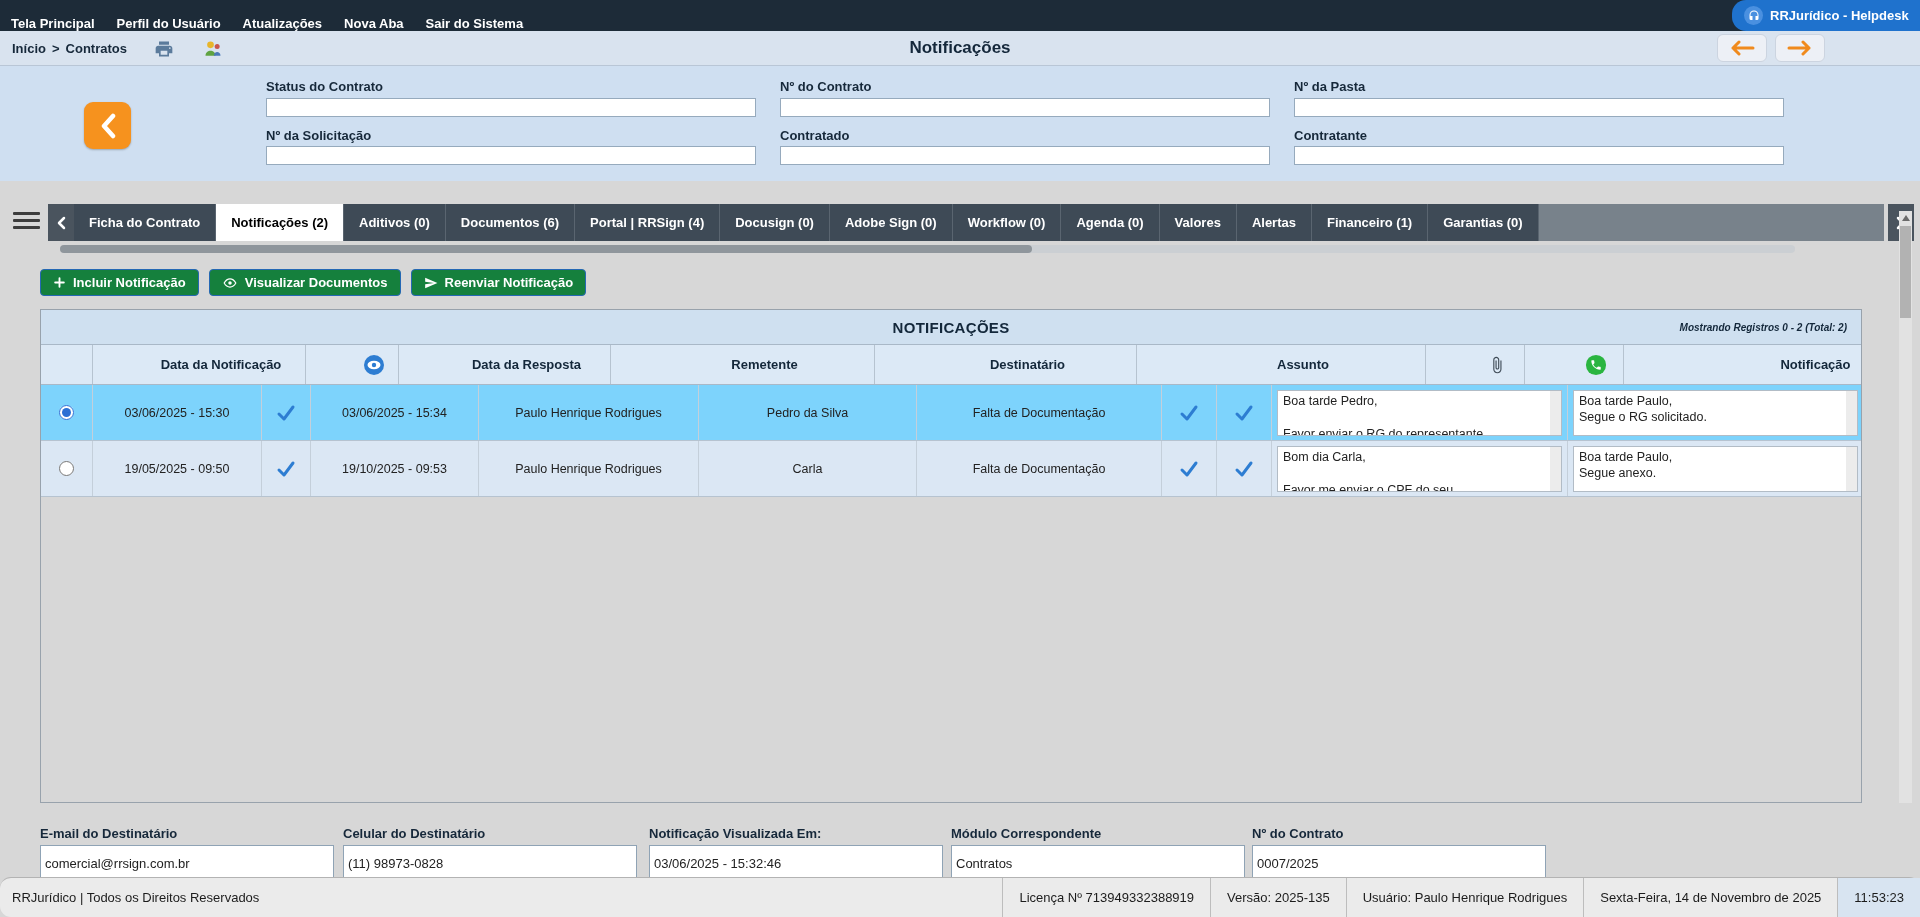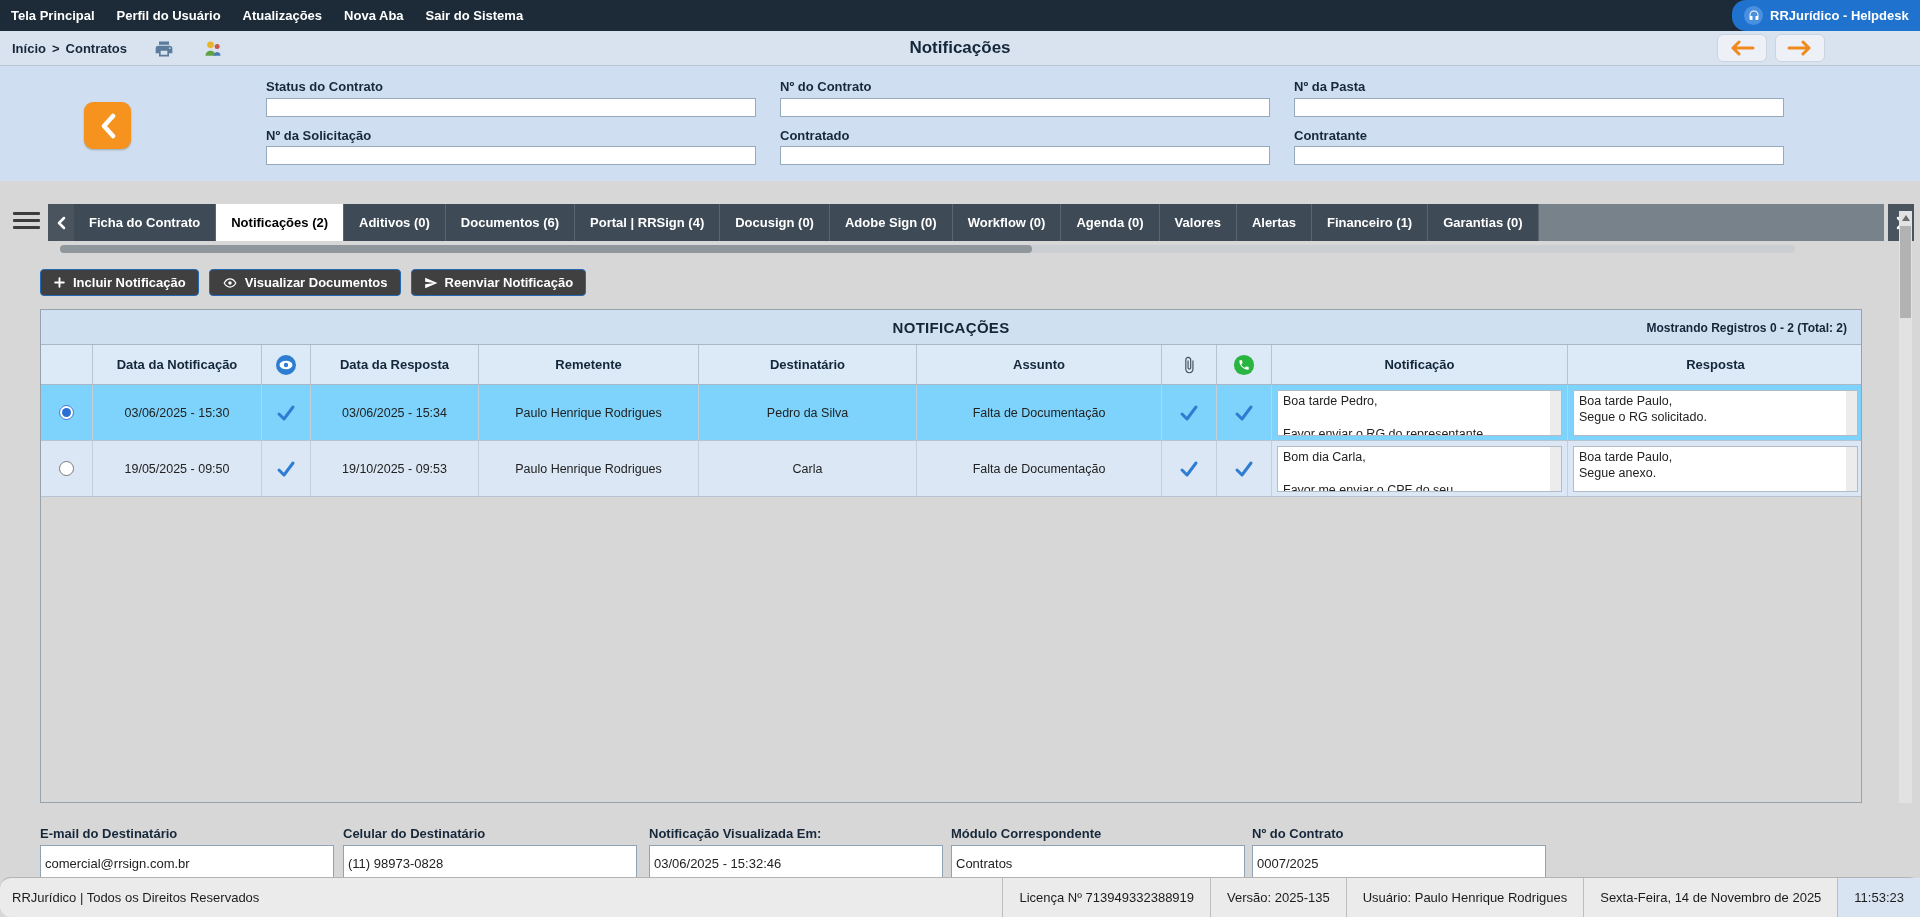--- a/index.html
+++ b/index.html
@@ -1,20 +1,20 @@
 <!DOCTYPE html>
 <html><head>
 <meta charset="utf-8">
 <style>
   * { box-sizing: border-box; margin: 0; padding: 0; }
   body { background: #fff; font-family: "Liberation Sans", "DejaVu Sans", sans-serif; }
   #app { position: relative; width: 1920px; height: 917px; overflow: hidden; background: #d7d7d7; }
 
   
-  .menubar { position: absolute; top: 0; left: 0; right: 0; height: 31px; background: #1d2b38; display: flex; align-items: center; }
+  .menubar { position: absolute; top: 0; left: 0; right: 0; height: 31px; background: #1d2b38; display: flex; align-items: flex-end; }
   .menu-item { color: #fff; font-size: 13px; font-weight: bold; padding: 0 11px; cursor: pointer; white-space: nowrap; }
   .helpdesk { position: absolute; right: 0; top: 0; height: 31px; width: 188px; background: #1f72cd; border-radius: 14px 0 0 14px; display: flex; align-items: center; gap: 7px; padding-left: 12px; color: #fff; font-weight: bold; font-size: 13px; cursor: pointer; }
   .helpdesk-ico { width: 19px; height: 19px; border-radius: 50%; background: #4a90e0; display: flex; align-items: center; justify-content: center; flex: none; }
 
   
   .headerbar { position: absolute; top: 31px; left: 0; right: 0; height: 35px; background: #d9e3ef; border-bottom: 1px solid #b9c6d6; }
   .breadcrumb { position: absolute; left: 12px; top: 0; height: 34px; display: flex; align-items: center; gap: 6px; font-size: 13px; font-weight: bold; color: #16283a; z-index: 2; }
   .breadcrumb span { cursor: pointer; }
   .hdr-ico { position: absolute; top: 6px; width: 24px; height: 24px; display: flex; align-items: center; justify-content: center; cursor: pointer; z-index: 2; }
   .page-title { position: absolute; inset: 0; display: flex; align-items: center; justify-content: center; font-size: 17px; font-weight: bold; color: #14273a; pointer-events: none; }
@@ -42,30 +42,30 @@
 
   .hscroll { position: absolute; left: 60px; top: 64px; width: 1735px; height: 8px; background: #cbcfd3; border-radius: 4px; cursor: pointer; }
   .hscroll-thumb { width: 56%; height: 8px; background: #8f969c; border-radius: 4px; cursor: grab; }
 
   .vscroll { position: absolute; left: 1899px; top: 30px; width: 13px; height: 592px; background: #e2e2e2; cursor: pointer; }
   .vscroll-up { height: 13px; display: flex; align-items: center; justify-content: center; }
   .vscroll-up i { width: 0; height: 0; border-left: 4px solid transparent; border-right: 4px solid transparent; border-bottom: 6px solid #6b6b6b; }
   .vscroll-thumb { position: absolute; top: 15px; left: 1px; width: 11px; height: 92px; background: #b2b2b2; cursor: grab; }
 
   .toolbar { position: absolute; left: 40px; top: 88px; display: flex; gap: 10px; }
-  .btn { height: 27px; background: #404040; color: #fff; border: 1px solid #2568b4; border-radius: 4px; font-size: 13px; font-weight: bold; display: flex; align-items: center; gap: 7px; padding: 0 12px; cursor: pointer; font-family: inherit; }
+  .btn { height: 27px; background: #15803d; color: #fff; border: 1px solid #2568b4; border-radius: 4px; font-size: 13px; font-weight: bold; display: flex; align-items: center; gap: 7px; padding: 0 12px; cursor: pointer; font-family: inherit; }
 
   
   .tablewrap { position: absolute; left: 40px; top: 128px; width: 1822px; height: 494px; border: 1px solid #98a2ac; background: #d7d7d7; }
   .titleband { height: 35px; background: #cfe0f0; border-bottom: 1px solid #a9b8c7; position: relative; display: flex; align-items: center; justify-content: center; }
   .titleband .t { font-size: 15px; font-weight: bold; color: #13273a; letter-spacing: .3px; }
-  .records { position: absolute; right: 14px; top: 0; height: 35px; display: flex; align-items: center; font-size: 12px; font-weight: bold; color: #13273a; }
+  .records { position: absolute; right: 14px; top: 0; height: 35px; display: flex; align-items: center; font-size: 10px; font-weight: bold; color: #13273a; font-style: italic; }
 
   .trow { display: grid; grid-template-columns: 52px 169px 49px 168px 220px 218px 245px 55px 55px 296px 295px; }
-  .thead { height: 40px; background: #dce9f6; border-bottom: 1px solid #a9b8c7; }
+  .thead { height: 40px; background: #dce9f6; border-bottom: 1px solid #a9b8c7; gap: 44px; }
   .thead .cell { display: flex; align-items: center; justify-content: center; font-size: 13px; font-weight: bold; color: #13273a; border-right: 1px solid #b6c3d0; }
   .row { height: 56px; border-bottom: 1px solid #b6c3d0; }
   .row .cell { display: flex; align-items: center; justify-content: center; font-size: 12.5px; color: #222; border-right: 1px solid #c4cfda; padding: 0 5px; text-align: center; }
   .trow .cell:last-child { border-right: none; }
   .row.white { background: #7dd3fc; }
   .row.alt { background: #dbe7f4; }
   .row input[type=radio] { width: 15px; height: 15px; accent-color: #2b6fd4; cursor: pointer; }
   .note { width: 100%; height: 46px; resize: none; border: 1px solid #b2bcc6; font-family: inherit; font-size: 12.5px; line-height: 1.35; padding: 2px 5px; color: #222; overflow: hidden;
           background: linear-gradient(to right, #ffffff calc(100% - 11px), #ececec calc(100% - 11px)); }
 

